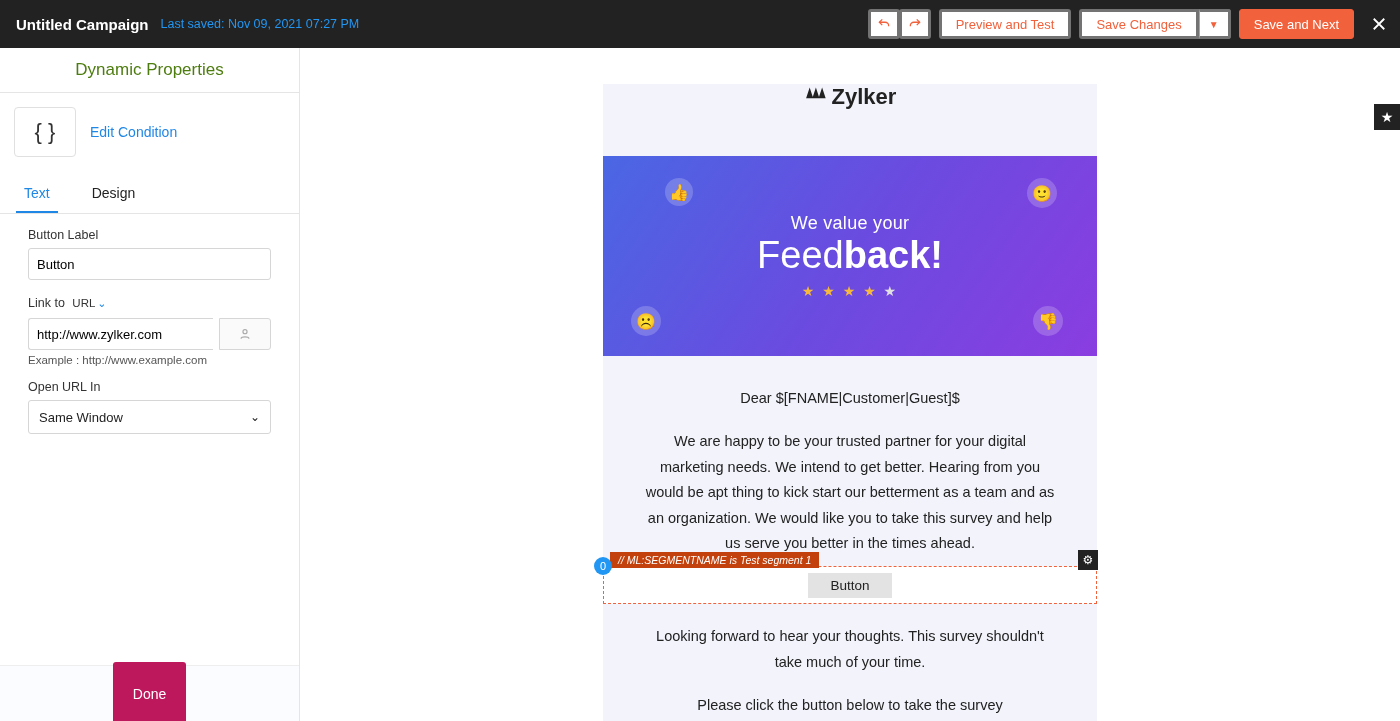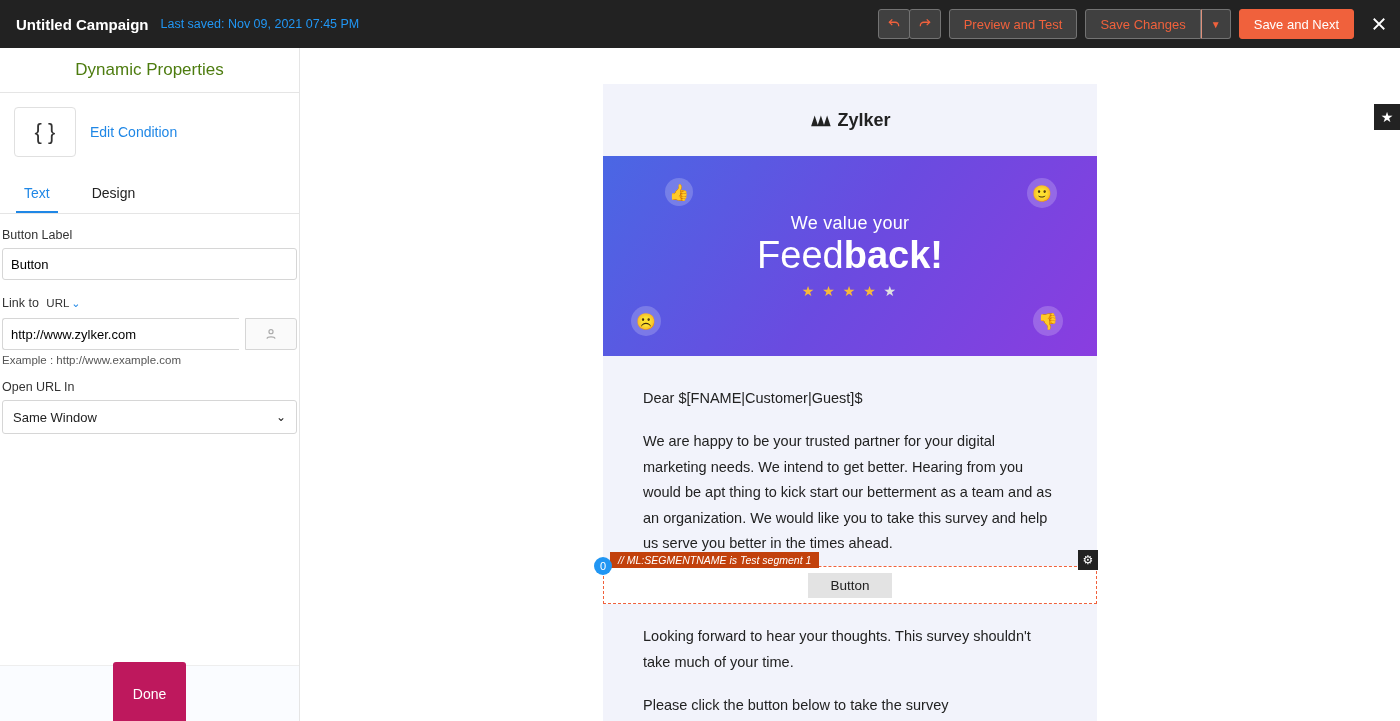--- a/index.html
+++ b/index.html
@@ -5,89 +5,89 @@
 * { box-sizing: border-box; margin: 0; padding: 0; }
 body { font-family: -apple-system, BlinkMacSystemFont, "Segoe UI", Helvetica, Arial, sans-serif; background: #fff; width: 1400px; height: 721px; overflow: hidden; }
 
 
 .topbar { height: 48px; background: #222; color: #fff; display: flex; align-items: center; padding: 0 12px; }
 .topbar .title { color: #fff; font-weight: 600; font-size: 15px; margin-left: 4px; }
 .topbar .saved { color: #2196f3; font-size: 12.5px; margin-left: 12px; }
 .topbar .spacer { flex: 1; }
 .btn { display: inline-flex; align-items: center; justify-content: center; height: 30px; padding: 0 14px; border-radius: 3px; font-size: 13px; cursor: pointer; margin-left: 8px; white-space: nowrap; }
 .btn-orange-fill { background: #f0613c; color: #fff; border: 1px solid #f0613c; }
-.btn-orange-outline { background: #404040; color: #f0613c; border: 1px solid #737373; }
+.btn-orange-outline { background: #ffffff; color: #f0613c; border: 3px solid #737373; }
 .icon-btn { width: 32px; padding: 0; }
 .split-btn { display: inline-flex; margin-left: 8px; }
 .split-btn .btn { margin-left: 0; border-radius: 0; }
 .split-btn .btn:first-child { border-radius: 3px 0 0 3px; }
 .split-btn .caret-btn { width: 22px; border-left: 1px solid #e0907a; border-radius: 0 3px 3px 0; }
 .close-x { margin-left: 16px; cursor: pointer; display:flex; align-items:center; }
 .close-x svg { stroke: #fff; }
 
 
 .main { display: flex; height: calc(721px - 48px); }
 .sidebar { width: 300px; border-right: 1px solid #e5e5e5; display: flex; flex-direction: column; }
 .sidebar-header { border-bottom: 1px solid #e5e5e5; padding: 12px 0; text-align: center; color: #4d7c0f; font-size: 17px; }
 .cond-row { display: flex; align-items: center; padding: 14px; }
 .cond-icon { width: 62px; height: 50px; border: 1px solid #e0e0e0; border-radius: 4px; display: flex; align-items: center; justify-content: center; font-size: 22px; color: #333; margin-right: 14px; }
 .edit-link { color: #1f87e6; font-size: 14px; cursor: pointer; }
 .tabs { display: flex; border-bottom: 1px solid #e5e5e5; padding: 0 16px 0 16px; margin-top: 4px; }
 .tab { padding: 10px 8px 10px 8px; margin-right: 26px; font-size: 14px; color: #222; cursor: pointer; }
 .tab.active { color: #1f87e6; border-bottom: 2px solid #1f87e6; }
-.panel { padding: 14px 2px; font-size: 13px; color: #222; overflow:auto; flex:1;}
+.panel { padding: 14px 28px; font-size: 13px; color: #222; overflow:auto; flex:1;}
 .field-label { font-size: 12.5px; color: #333; margin-bottom: 6px; }
 .text-input { width: 100%; height: 32px; border: 1px solid #d6d6d6; border-radius: 3px; padding: 0 8px; font-size: 13px; margin-bottom: 16px; }
 .url-row { display: flex; margin-bottom: 4px; gap: 6px; }
 .url-row .text-input { flex: 1; margin-bottom: 0; border-right: none; border-radius: 3px 0 0 3px; }
 .url-row .user-box { width: 52px; border: 1px solid #d6d6d6; background: #fafafa; border-radius: 0 3px 3px 0; display:flex; align-items:center; justify-content:center; color:#999;}
 .small-note { font-size: 11.5px; color: #555; margin-bottom: 14px; }
 .linkto-line { font-size: 12.5px; color: #333; margin-bottom: 8px; }
 .linkto-line .url-chip { font-size: 11.5px; color: #333; margin-left: 4px; }
 .chev-down-s { color:#1f87e6; font-size:11px; margin-left:2px;}
 .select-box { height: 34px; border: 1px solid #d6d6d6; border-radius: 3px; display: flex; align-items: center; justify-content: space-between; padding: 0 10px; font-size: 13px; cursor: pointer; }
 .select-box .caret { font-size: 12px; color: #222; }
 
 .sidebar-footer { border-top: 1px solid #eee; height: 56px; display: flex; align-items: center; justify-content: center; background: #fafcff;}
 .done-btn { background: #be185d; color: #fff; border: none; padding: 24px 20px; border-radius: 3px; font-size: 14px; cursor: pointer; }
 
 
 .canvas { flex: 1; background: #fff; display: flex; justify-content: center; overflow: hidden; position: relative; }
 .email { width: 494px; background: #f2f3fb; margin-top: 36px; }
-.brand { display: flex; align-items: center; justify-content: center; height: 72px; color: #222; font-weight: 600; font-size: 18px; }
+.brand { display: flex; justify-content: center; height: 72px; color: #222; font-weight: 600; font-size: 22px; }
 .brand-mark { display:inline-flex; margin-right:6px; }
 .hero { height: 200px; background: linear-gradient(125deg, #4a67e4 0%, #6a4be0 50%, #8a3de0 100%); color: #fff; position: relative; display: flex; flex-direction: column; align-items: center; justify-content: center; overflow:hidden;}
 .hero .small { font-size: 18px; letter-spacing: 0.3px;}
 .hero .big { font-size: 38px; font-weight: 300; line-height: 1.05; margin-top: 2px;}
 .hero .big b { font-weight: 700; }
 .stars { margin-top: 8px; letter-spacing: 2px; color: #f6b93b; font-size: 14px;}
 .stars .dim { color: #e0e0e0; }
 .emoji-bubble { position:absolute; border-radius:50%; background: rgba(255,255,255,0.2); display:flex; align-items:center; justify-content:center; font-size:16px; color:#fff;}
 .eb1 { width:28px; height:28px; top:22px; left:62px;}
 .eb2 { width:30px; height:30px; top:22px; right:40px;}
 .eb3 { width:30px; height:30px; bottom:20px; left:28px;}
 .eb4 { width:30px; height:30px; bottom:20px; right:34px;}
-.body-text { padding: 30px 40px 0 40px; font-size: 14.5px; color: #222; line-height: 1.75; }
+.body-text { padding: 30px 40px 0 40px; font-size: 14.5px; color: #222; line-height: 1.75; text-align: center; }
 .body-text p { margin-bottom: 18px; }
 
 .segment-wrap { position: relative; border: 1px dashed #f0613c; background: #fff; display:flex; align-items:center; justify-content:center; height: 38px; margin-top: -8px;}
 .segment-tag { position: absolute; top: -15px; left: 6px; background: #c2410c; color: #fff; font-size: 10.5px; padding: 2px 8px; font-style: italic; }
 .drag-badge { position:absolute; left:-10px; top:-10px; width:18px; height:18px; border-radius:50%; background:#2196f3; color:#fff; font-size:11px; display:flex; align-items:center; justify-content:center; }
 .segment-button { background: #e3e3e3; color: #222; padding: 5px 22px; font-size: 13.5px; }
 .gear-box { position:absolute; right:-2px; top:-17px; width:20px; height:20px; background:#222; color:#fff; display:flex; align-items:center; justify-content:center; font-size:12px;}
 
 
 .star-tab { position:absolute; right:0; top:56px; width:26px; height:26px; background:#222; color:#fff; display:flex; align-items:center; justify-content:center; font-size:14px; cursor:pointer;}
 </style>
 </head>
 <body>
 
 <div class="topbar">
   <span class="title">Untitled Campaign</span>
-  <span class="saved">Last saved: Nov 09, 2021 07:45 PM</span>
+  <span class="saved">Last saved: Nov 09, 2021 07:27 PM</span>
   <span class="spacer"></span>
   <span class="btn btn-orange-outline icon-btn">
     <svg width="14" height="14" viewBox="0 0 24 24" fill="none" stroke="#f0613c" stroke-width="2.2">
         <path d="M9 14l-5-5 5-5"></path>
         <path d="M4 9h10a6 6 0 016 6v1"></path>
       </svg>
   </span>
   <span class="btn btn-orange-outline icon-btn" style="margin-left:-1px;">
     <svg width="14" height="14" viewBox="0 0 24 24" fill="none" stroke="#f0613c" stroke-width="2.2">
         <path d="M15 14l5-5-5-5"></path>

